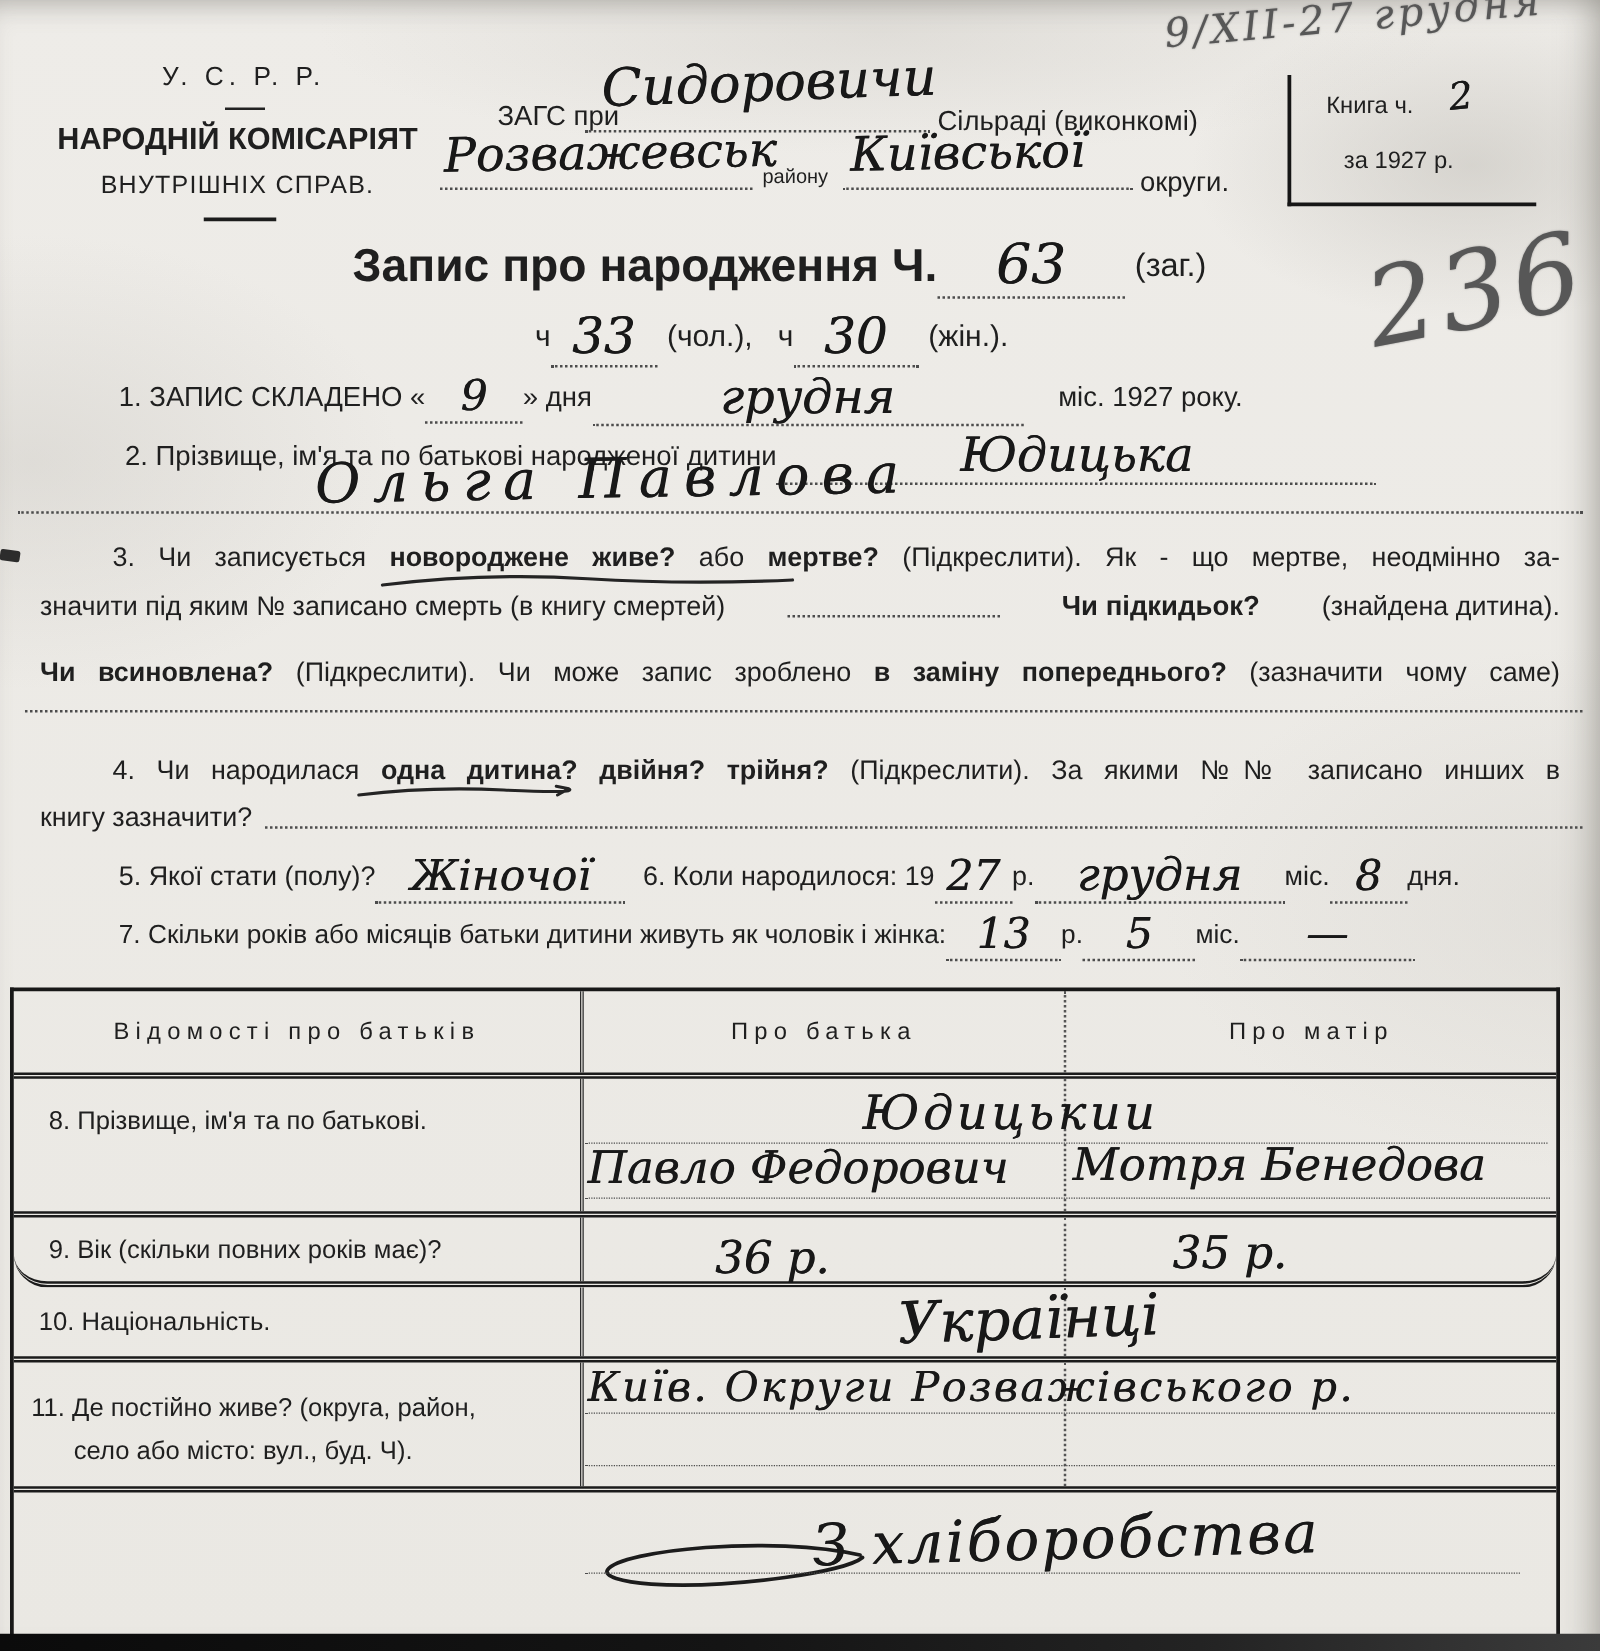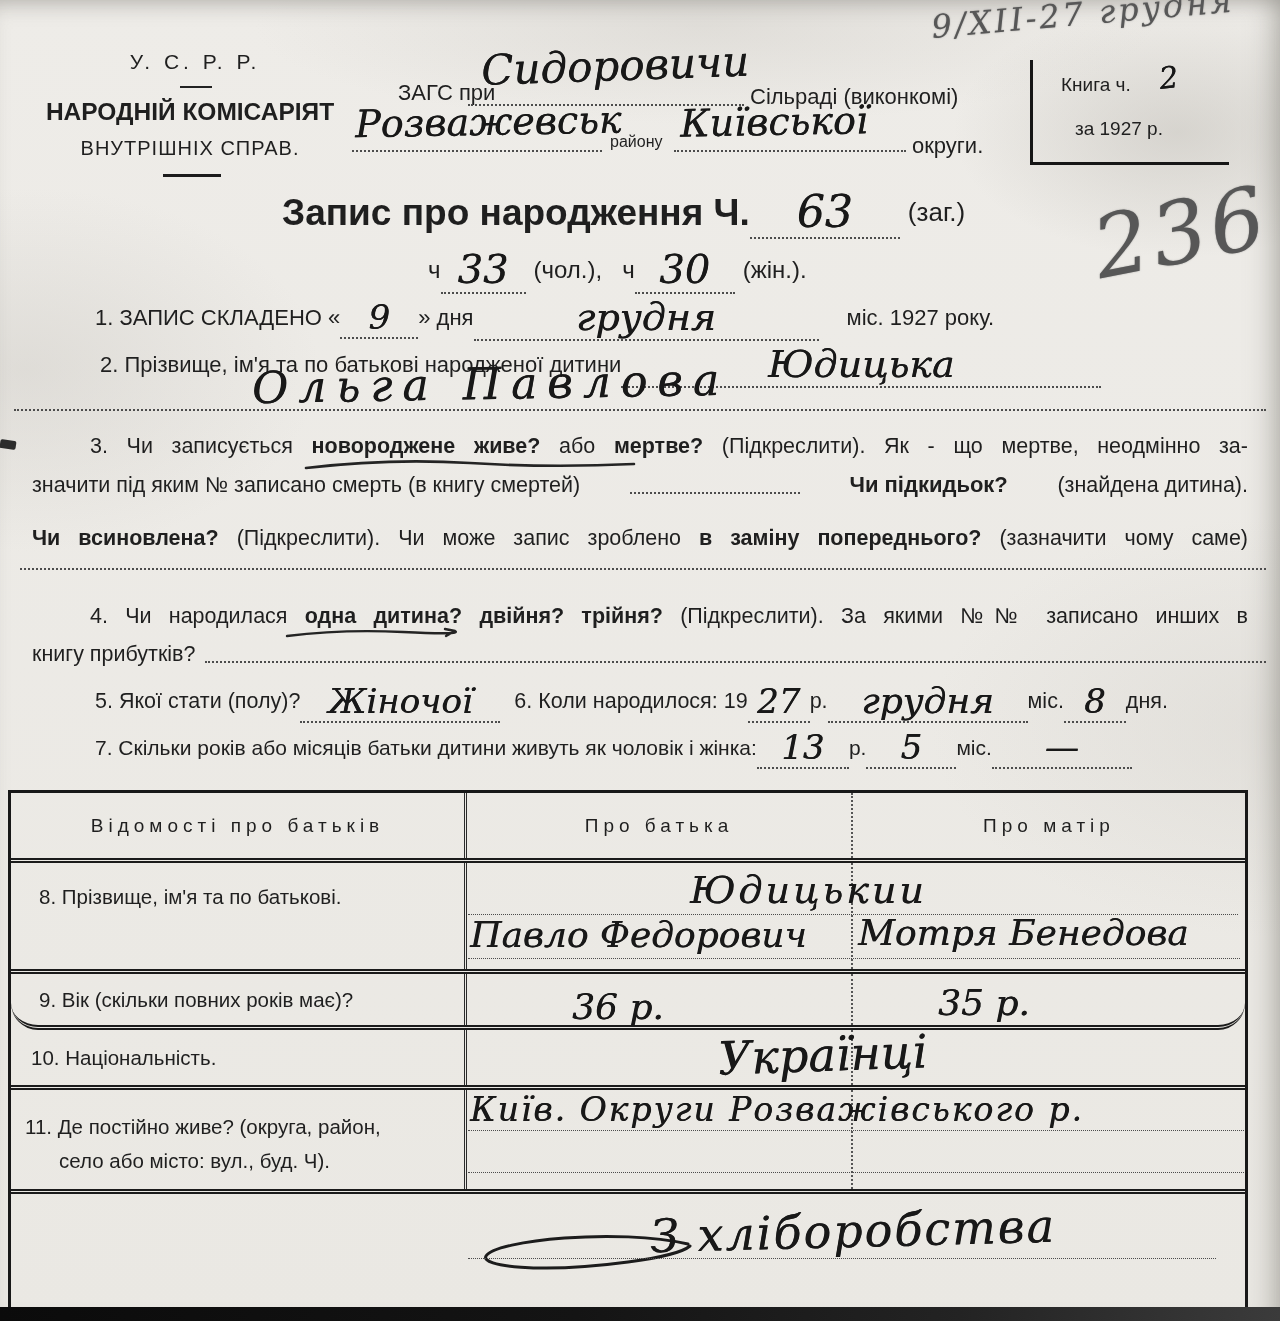--- a/index.html
+++ b/index.html
@@ -105,21 +105,21 @@
   </div>
   <svg style="left:300px;top:456px;" width="340" height="16" viewBox="0 0 340 16">
     <path d="M6,12 Q90,2 170,7 T334,8" fill="none" stroke="#242424" stroke-width="2.6" stroke-linecap="round"></path>
   </svg>
   <div class="dotline" style="left:20px;top:568px;width:1246px;"></div>
 
   <div class="jline" style="left:32px;top:596px;width:1216px;text-indent:58px;">
     <span>4. Чи народилася </span><span class="b">одна дитина?</span><span class="b"> двійня? трійня?</span><span> (Підкреслити). За якими №№ записано инших в</span>
   </div>
   <div class="row" style="left:32px;top:642px;width:1234px;">
-    <span class="p" style="position:static;font-size:21.5px;">книгу прибутків?</span>
+    <span class="p" style="position:static;font-size:21.5px;">книгу зазначити?</span>
     <span class="dotspacer" style="flex:1;margin-left:10px;"></span>
   </div>
   <svg style="left:283px;top:626px;" width="175" height="14" viewBox="0 0 175 14">
     <path d="M4,10 Q60,3 120,6 T172,5 l-10,-2 m10,2 l-9,5" fill="none" stroke="#242424" stroke-width="2.4" stroke-linecap="round"></path>
   </svg>
 
   <div class="row" style="left:95px;top:680px;">
     <span class="p" style="position:static;font-size:21.5px;">5. Якої стати (полу)?</span>
     <span class="hw seg" style="width:200px;font-size:34px;">Жіночої</span>
     <span class="p" style="position:static;font-size:21.5px;margin-left:14px;">6. Коли народилося: 19</span>

